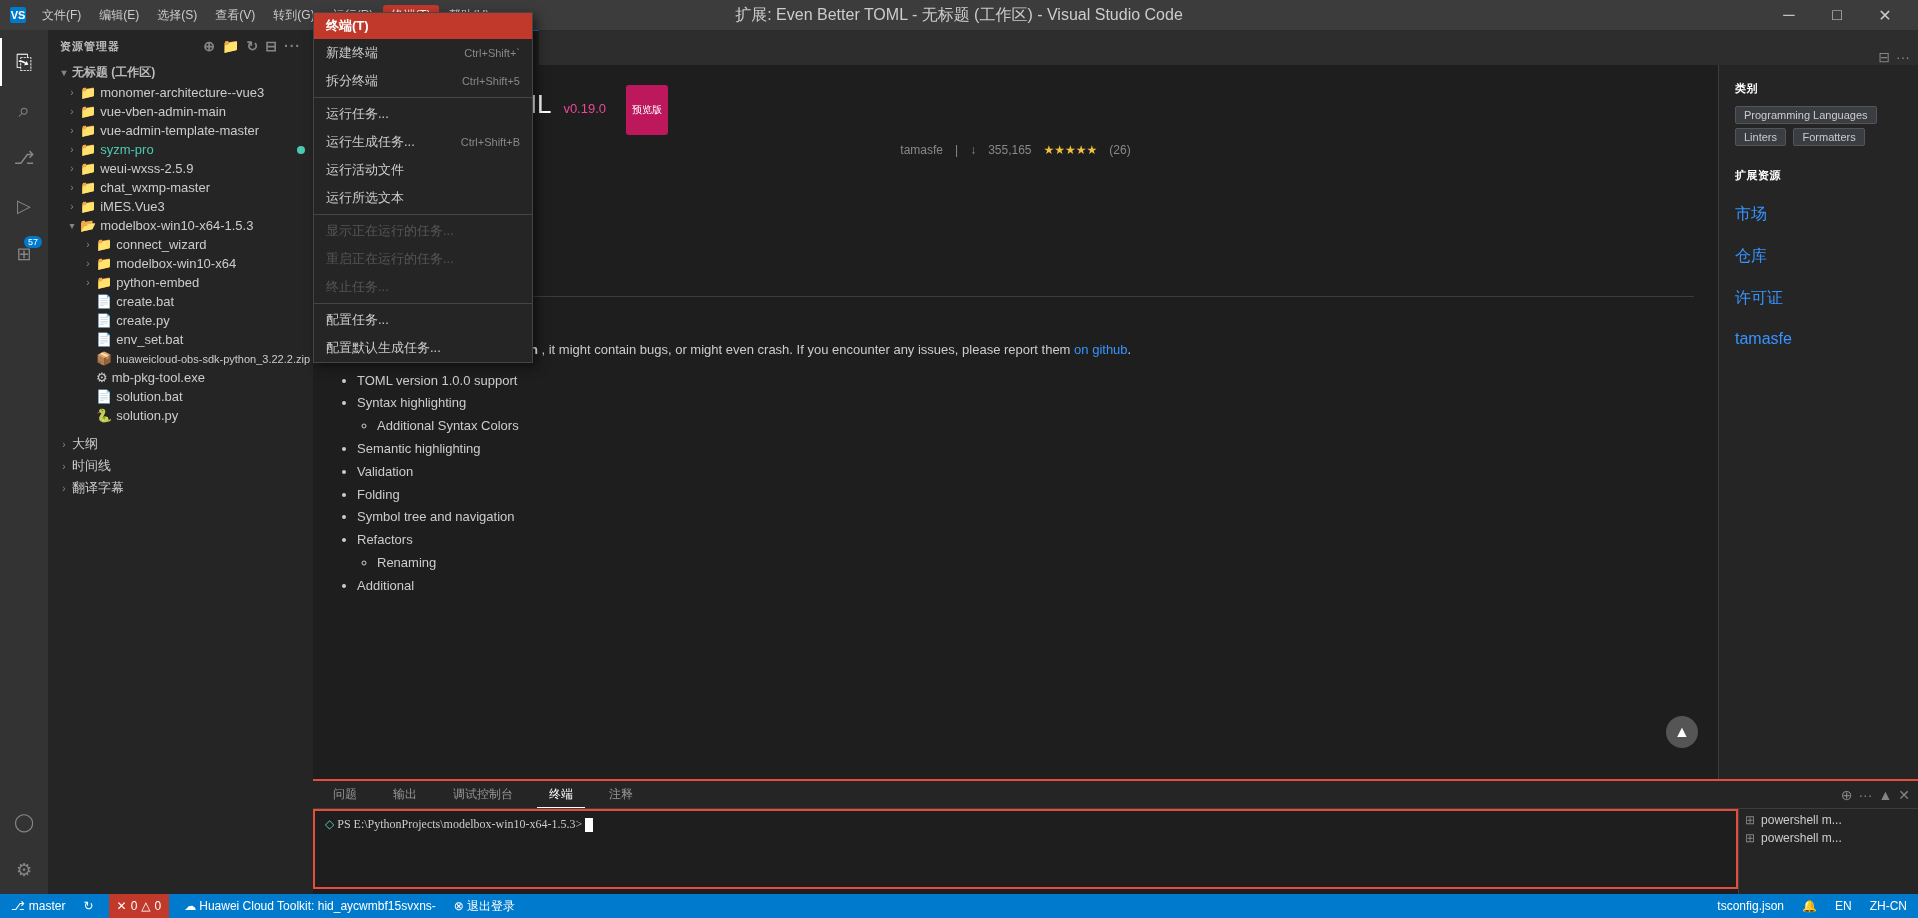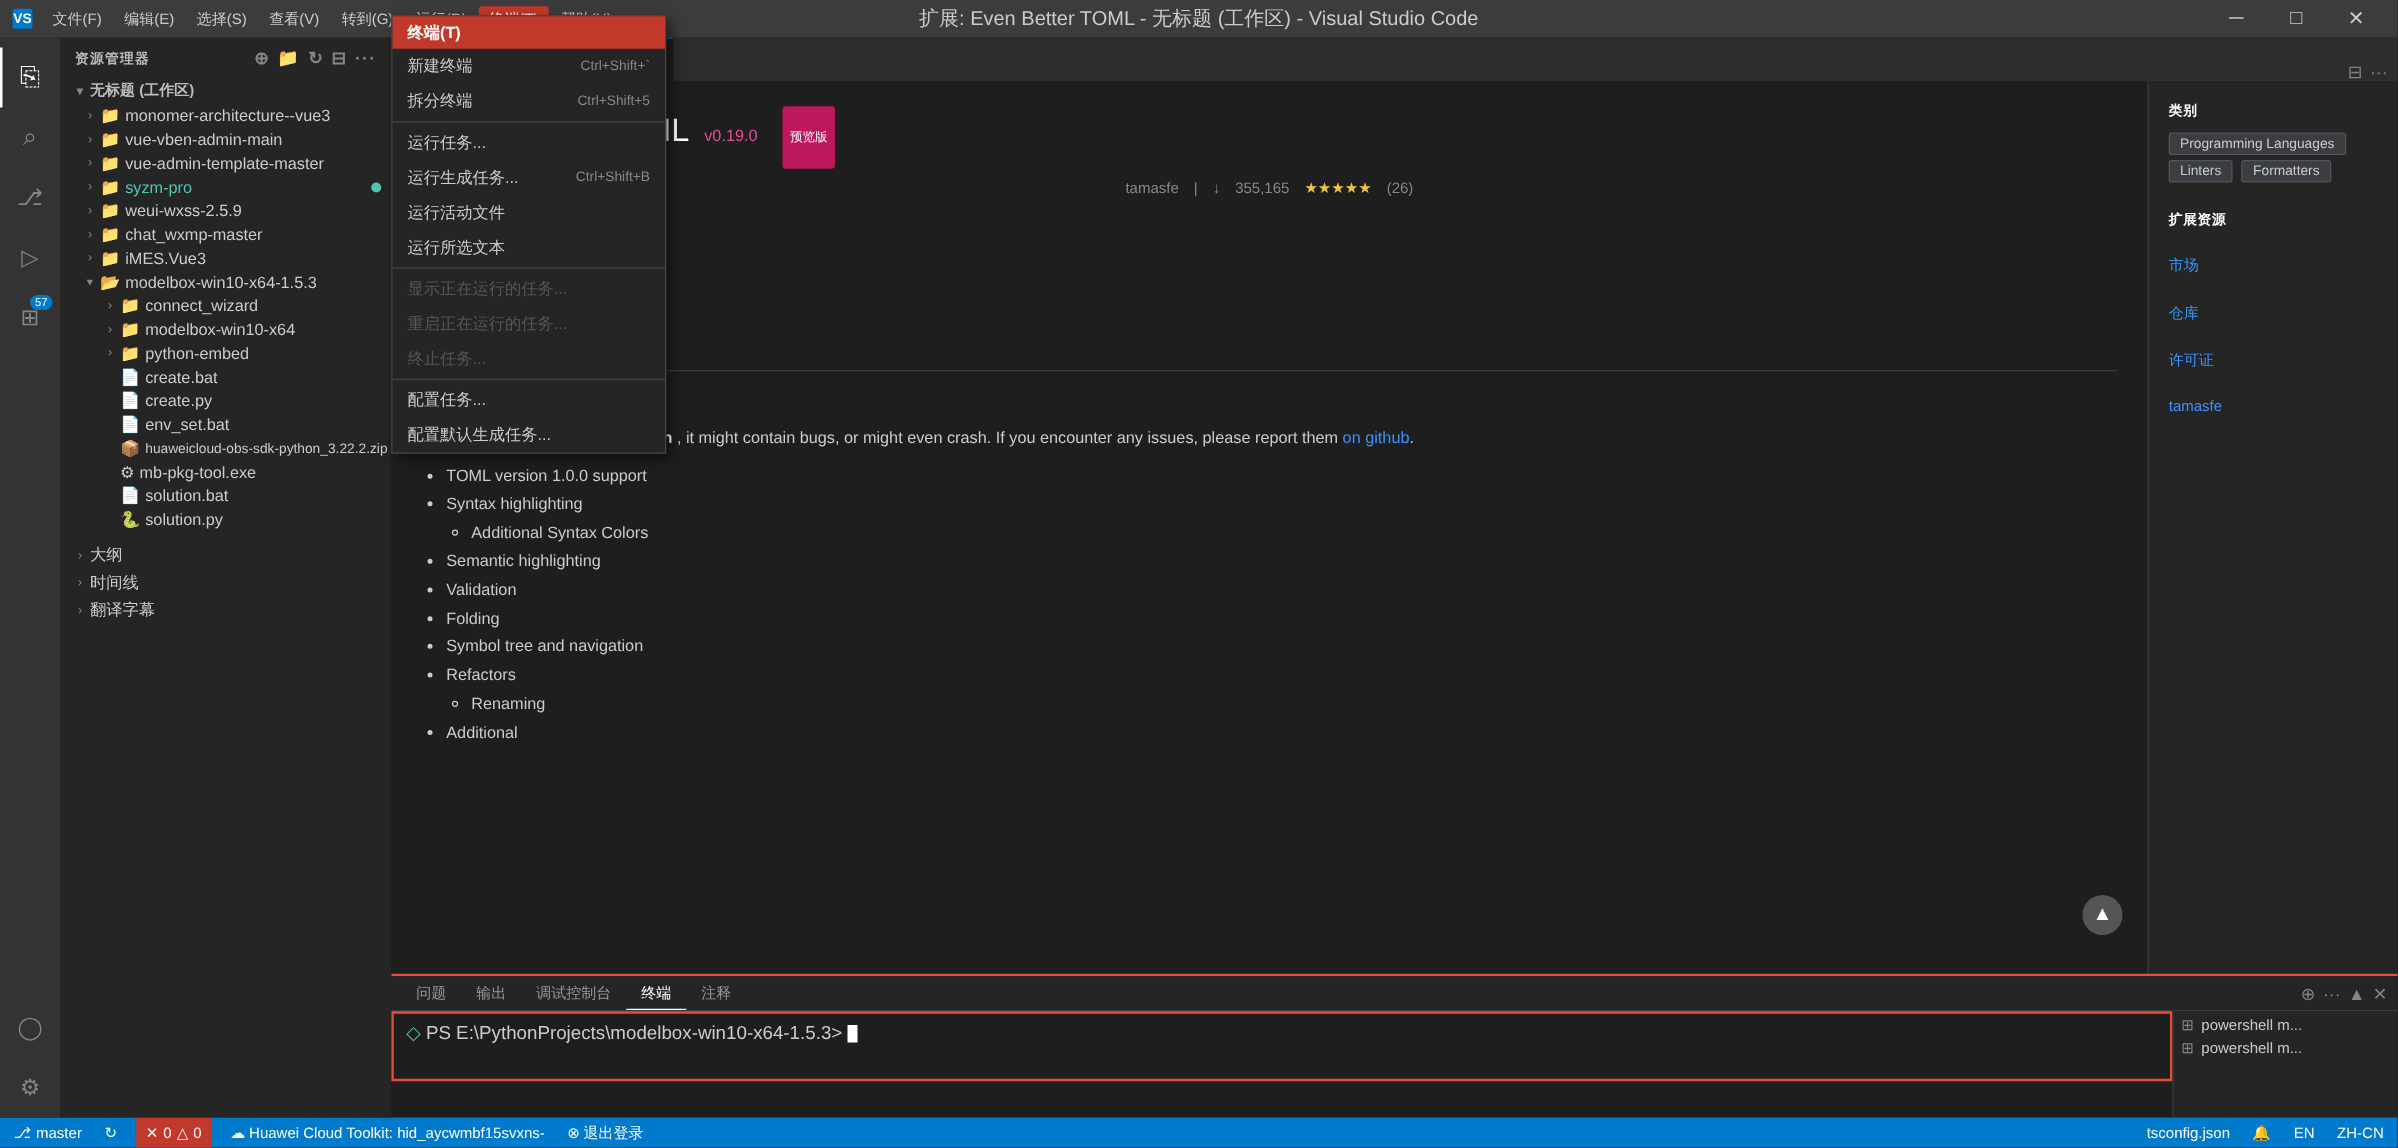--- a/index.html
+++ b/index.html
@@ -159,39 +159,39 @@
     }
 
     
     .sidebar-section { margin-bottom: 20px; }
     .sidebar-section-title { font-size: 11px; color: #fff; font-weight: bold; text-transform: uppercase; letter-spacing: 0.5px; margin-bottom: 8px; }
     .sidebar-tag {
       display: inline-block; background: #3a3d41; color: #ccc;
       border: 1px solid #555; padding: 2px 8px; font-size: 11px;
       border-radius: 2px; margin: 2px 3px 2px 0; cursor: pointer;
     }
-    .sidebar-link { display: block; color: #3794ff; font-size: 12px; margin: 21px 0; cursor: pointer; text-decoration: none; }
+    .sidebar-link { display: block; color: #3794ff; font-size: 16px; margin: 21px 0; cursor: pointer; text-decoration: none; }
     .sidebar-detail { display: flex; gap: 8px; margin: 3px 0; font-size: 11px; color: #888; }
     .sidebar-detail-label { white-space: nowrap; }
     .sidebar-detail-value { color: #ccc; }
     .terminal-tabs {
-      display: flex; align-items: center; gap: 0;
+      display: flex; align-items: center; gap: 12px;
       background: #252526; height: 28px; padding: 0 8px;
       border-bottom: 1px solid #3c3c3c;
     }
     .terminal-tab {
       padding: 4px 12px; font-size: 12px; color: #969696; cursor: pointer;
     }
     .terminal-tab.active { color: #fff; border-bottom: 1px solid #fff; }
     .terminal-right { margin-left: auto; display: flex; gap: 6px; color: #858585; font-size: 14px; }
     .terminal-right span { cursor: pointer; }
     .terminal-body {
-      padding: 6px 10px; font-family: Liberation Sans, sans-serif; font-size: 15px; color: #ccc;
+      padding: 6px 10px; font-family: Liberation Serif, serif; font-size: 12px; color: #ccc;
       border: 2px solid #e74c3c;
-      height: 56px;
+      height: 80px;
       overflow: hidden;
     }
     .terminal-prompt { color: #ccc; }
     .terminal-cursor { display: inline-block; width: 8px; height: 14px; background: #fff; vertical-align: middle; }
     .terminal-side-item {
       display: flex; align-items: center; gap: 6px; color: #ccc; font-size: 12px; cursor: pointer;
     }
 
     
     .status-bar {

